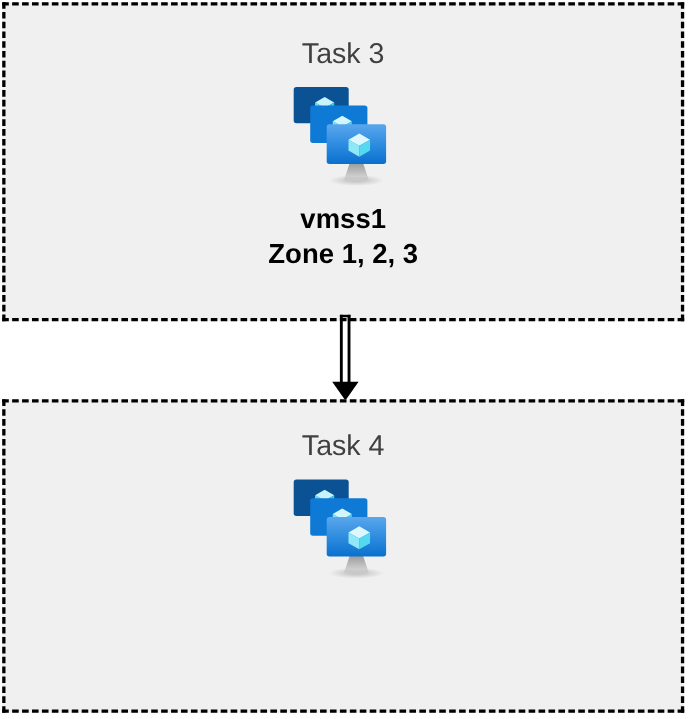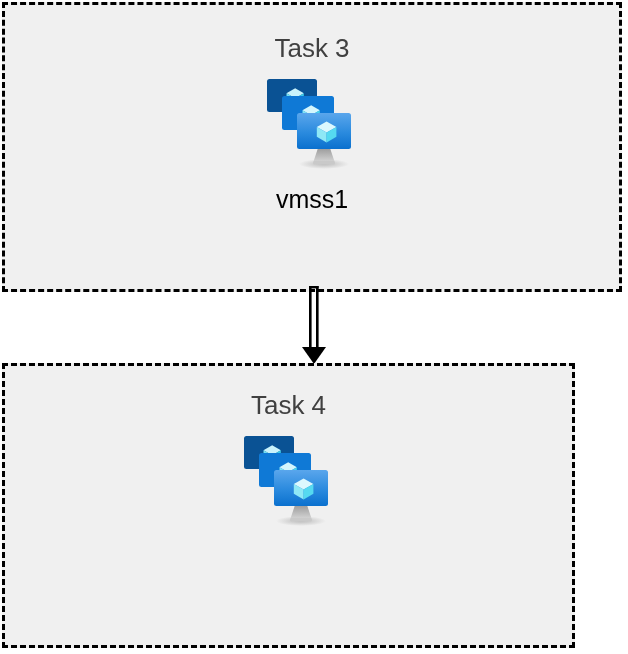--- a/index.html
+++ b/index.html
@@ -34,40 +34,40 @@
   }
   #task-box-1 {
     left: 2px;
     top: 2px;
     width: 620px;
     height: 290px;
   }
   #task-box-2 {
     left: 2px;
     top: 363px;
-    width: 573px;
+    width: 620px;
     height: 285px;
   }
 
   .task-title {
     color: #404040;
     font-size: 26px;
     line-height: 30px;
     font-weight: 400;
     text-align: center;
     white-space: nowrap;
   }
   #task-box-1 .task-title { margin-top: 28px; }
   #task-box-2 .task-title { margin-top: 24px; }
 
   .task-caption {
     color: #000000;
     font-size: 25px;
     line-height: 32px;
-    font-weight: 400;
+    font-weight: 700;
     text-align: center;
     white-space: nowrap;
   }
 
   .caption-block {
     display: flex;
     flex-direction: column;
     align-items: center;
   }
   #task-box-1 .caption-block { margin-top: 12px; }
@@ -146,20 +146,21 @@
         <g transform="translate(56,45) scale(0.70)">
           <path d="M18 2 L32 10 L18 18 L4 10 Z" fill="#dcf8fe"></path>
           <path d="M4 10 L18 18 L18 32 L4 24 Z" fill="#8fe8f6"></path>
           <path d="M32 10 L18 18 L18 32 L32 24 Z" fill="#55d9f0"></path>
         </g>
       </g>
     </svg>
 
     <div class="caption-block">
       <div class="task-caption">vmss1</div>
+      <div class="task-caption">Zone 1, 2, 3</div>
     </div>
   </div>
 
   <svg class="connector" viewBox="0 0 28 80">
 
     <rect x="9" y="0" width="2.6" height="62" fill="#000000"></rect>
     <rect x="16" y="0" width="2.6" height="62" fill="#000000"></rect>
 
     <rect x="9" y="0" width="9.6" height="2.4" fill="#000000"></rect>
 

